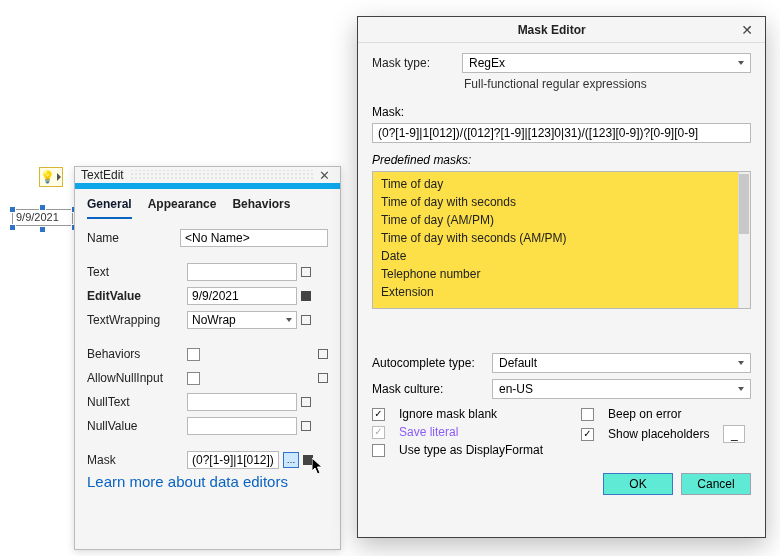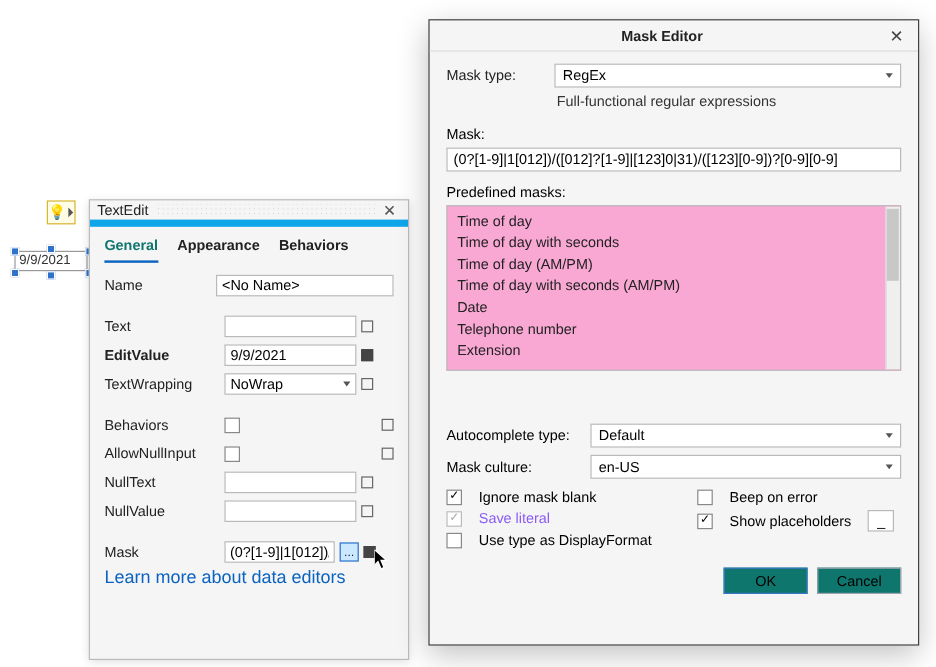--- a/index.html
+++ b/index.html
@@ -75,21 +75,21 @@
     background-size: 4px 4px;
     background-position: 0 2px;
   }
   .pp-close { font-size: 13px; color: #555; cursor: pointer; padding: 0 4px;}
   .pp-tabs {
     display: flex; gap: 16px;
     padding: 8px 12px 0 12px;
     font-size: 12px; font-weight: 600;
   }
   .pp-tab { color: #222; padding-bottom: 6px; border-bottom: 2px solid transparent; cursor: pointer;}
-  .pp-tab.active { color: #0f766e; border-bottom-color: #0a63c1; }
+  .pp-tab.active { color: #0f172a; border-bottom-color: #0a63c1; }
   .pp-body { padding: 8px 12px 10px 12px; }
   .row { display: flex; align-items: center; height: 22px; margin-bottom: 2px; }
   .row .label { width: 100px; color: #222; }
   .row .label.b { font-weight: 600;}
   .row .ctrl { flex: 1; display: flex; align-items: center; gap: 4px;}
   .txt {
     width: 110px; height: 18px;
     border: 1px solid #b9b9b9;
     background: #fff;
     font: inherit;
@@ -135,24 +135,24 @@
   .fgrid .flabel { width: 80px; color:#222;}
   .fgrid .fctrl { flex:1; }
   .selwide { height: 20px; border:1px solid #b9b9b9; background:#fff; display:flex; align-items:center; justify-content:space-between; padding:0 6px;}
   .desc { margin: 2px 0 14px 92px; color:#333; }
   .masklabel { margin-bottom: 4px; }
   .maskinput {
     width: 100%; height: 20px; border:1px solid #b9b9b9; background:#fff;
     font: inherit; padding: 0 5px;
   }
   .mgroup { margin-top: 10px; }
-  .mheader { margin-bottom: 4px; }
+  .mheader { margin-bottom: 4px; font-style: italic; }
   .mlist {
     height: 138px;
-    border:1px solid #b9b9b9; background:#f9a8d4;
+    border:1px solid #b9b9b9; background:#fde047;
     position: relative;
     overflow: hidden;
   }
   .mlist .items { position:absolute; inset:0 12px 0 0; padding:3px 8px; }
   .mlist .item { height: 18px; display:flex; align-items:center; color:#222;}
   .mlist .scrollbar {
     position:absolute; right:0; top:0; bottom:0; width:12px;
     background:#efefef; border-left:1px solid #dcdcdc;
   }
   .mlist .thumb {
@@ -164,21 +164,21 @@
   .drow .dlabel { width: 120px; }
   .chkrow { display:flex; align-items:center; gap:14px; width: 180px;}
   .chk2 { width:13px; height:13px; border:1px solid #888; background:#fff; display:inline-flex; align-items:center; justify-content:center; font-size:10px; line-height:1;}
   .chk2.checked::after { content:"✓"; color:#000; font-size:10px;}
   .chk2.gray { border-color:#bbb; }
   .chk2.gray.checked::after { color:#aaa; }
   .placeholder-box { width: 22px; height: 18px; border:1px solid #b9b9b9; background:#fff; font: inherit; text-align:center; }
   .btnrow { display:flex; justify-content:flex-end; gap:8px; margin-top:16px;}
   .btn {
     width: 70px; height: 22px;
-    border:1px solid #9aa3ae; background:#0f766e;
+    border:1px solid #9aa3ae; background:#5eead4;
     display:flex; align-items:center; justify-content:center;
     cursor:pointer;
   }
   .btn.primary { border-color:#3a78c7; }
   .gray-text { color:#8b5cf6; }
 </style>
 </head>
 <body>
 
 <div class="canvas">

